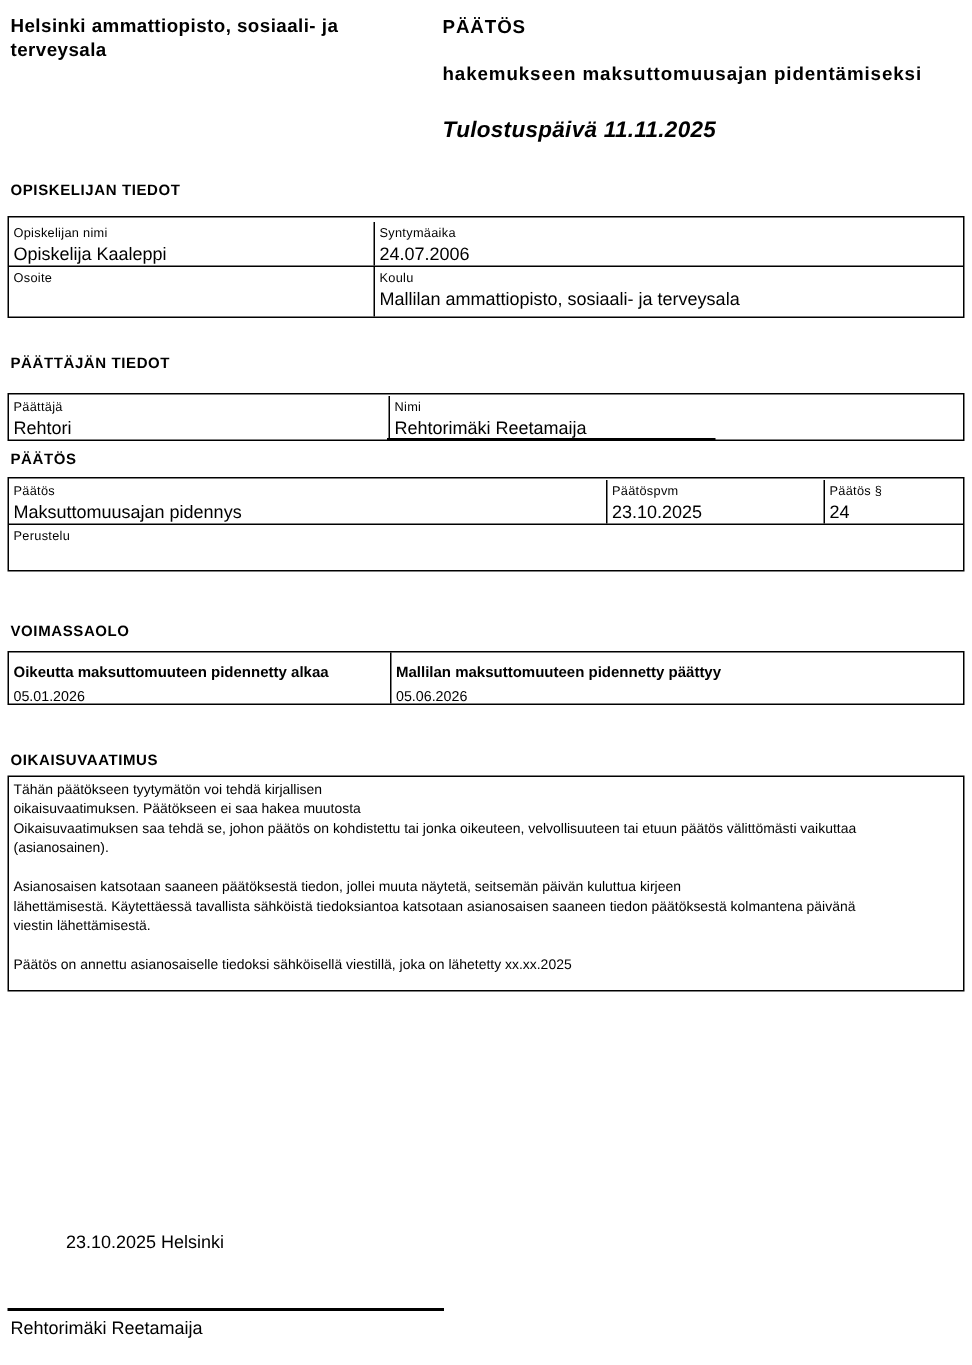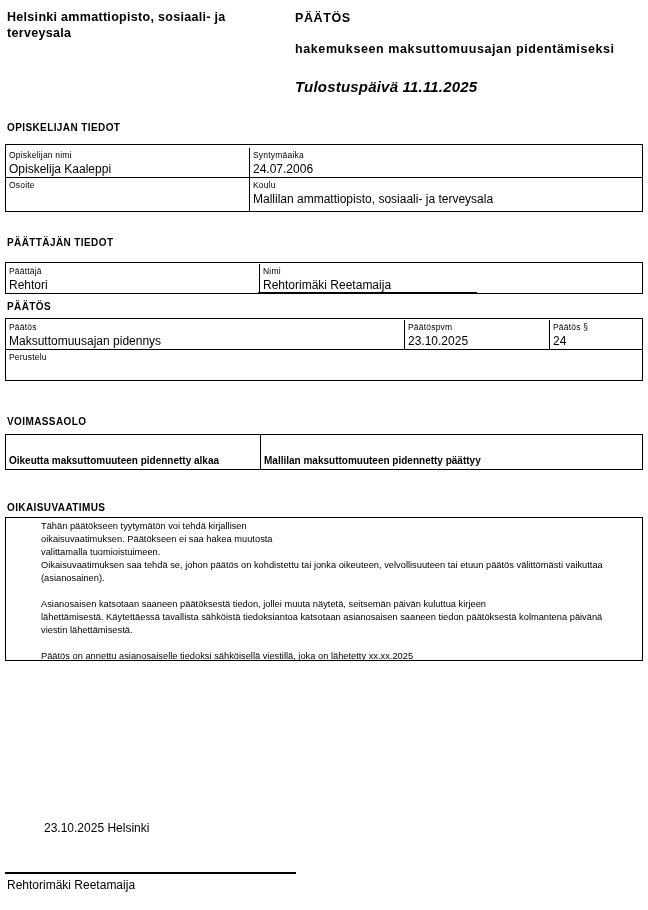--- a/index.html
+++ b/index.html
@@ -29,26 +29,26 @@
   .lbl { font-size: 8.5px; letter-spacing: 0.2px; padding-top: 1px; white-space: nowrap; }
   .val { font-size: 12px; margin-top: 2px; white-space: nowrap; }
 
   .r32 { height: 32px; align-items: flex-end; } .r34 { height: 34px; } .r30 { height: 30px; align-items: flex-end; } .r31 { height: 31px; }
 
   .c243 { width: 243px; } .c253 { width: 253px; } .c254 { width: 254px; }
   .c398 { width: 398px; } .c145 { width: 145px; }
   .grow { flex: 1; }
 
   
-  .lbl-b { font-size: 10px; font-weight: bold; padding-top: 19px; white-space: nowrap; }
+  .lbl-b { font-size: 10px; font-weight: bold; padding-top: 7px; white-space: nowrap; }
   .val-s { font-size: 9.5px; margin-top: 5px; white-space: nowrap; }
 
   
   .appeal-box { top: 517px; height: 144px; padding: 2px 3px 0 3px; overflow: hidden; }
-  .pline { font-size: 9.3px; line-height: 13px; min-height: 13px; white-space: nowrap; margin-left: 32px; }
+  .pline { font-size: 9.3px; line-height: 13px; min-height: 13px; white-space: nowrap; }
 
   
   .nimi-underline { top: 292px; left: 258px; width: 219px; height: 2px; background: #000; }
   .footer-date { top: 821px; left: 7px; font-size: 12px; margin-left: 37px; }
   .sig-line    { top: 872px; left: 5px; width: 291px; height: 2px; background: #000; }
   .footer-name { top: 878px; left: 7px; font-size: 12px; }
 </style>
 </head>
 <body>
 
@@ -134,21 +134,20 @@
       <div class="lbl-b">Mallilan maksuttomuuteen pidennetty päättyy</div>
       <div class="val-s">05.06.2026</div>
     </div>
   </div>
 </div>
 
 <div class="abs sect-h" style="top:502px">OIKAISUVAATIMUS</div>
 <div class="abs tbl appeal-box">
   <div class="pline">Tähän päätökseen tyytymätön voi tehdä kirjallisen</div>
   <div class="pline">oikaisuvaatimuksen. Päätökseen ei saa hakea muutosta</div>
-  <div class="pline">valittamalla tuomioistuimeen.</div>
   <div class="pline">Oikaisuvaatimuksen saa tehdä se, johon päätös on kohdistettu tai jonka oikeuteen, velvollisuuteen tai etuun päätös välittömästi vaikuttaa</div>
   <div class="pline">(asianosainen).</div>
   <div class="pline"></div>
   <div class="pline">Asianosaisen katsotaan saaneen päätöksestä tiedon, jollei muuta näytetä, seitsemän päivän kuluttua kirjeen</div>
   <div class="pline">lähettämisestä. Käytettäessä tavallista sähköistä tiedoksiantoa katsotaan asianosaisen saaneen tiedon päätöksestä kolmantena päivänä</div>
   <div class="pline">viestin lähettämisestä.</div>
   <div class="pline"></div>
   <div class="pline">Päätös on annettu asianosaiselle tiedoksi sähköisellä viestillä, joka on lähetetty xx.xx.2025</div>
 </div>
 

